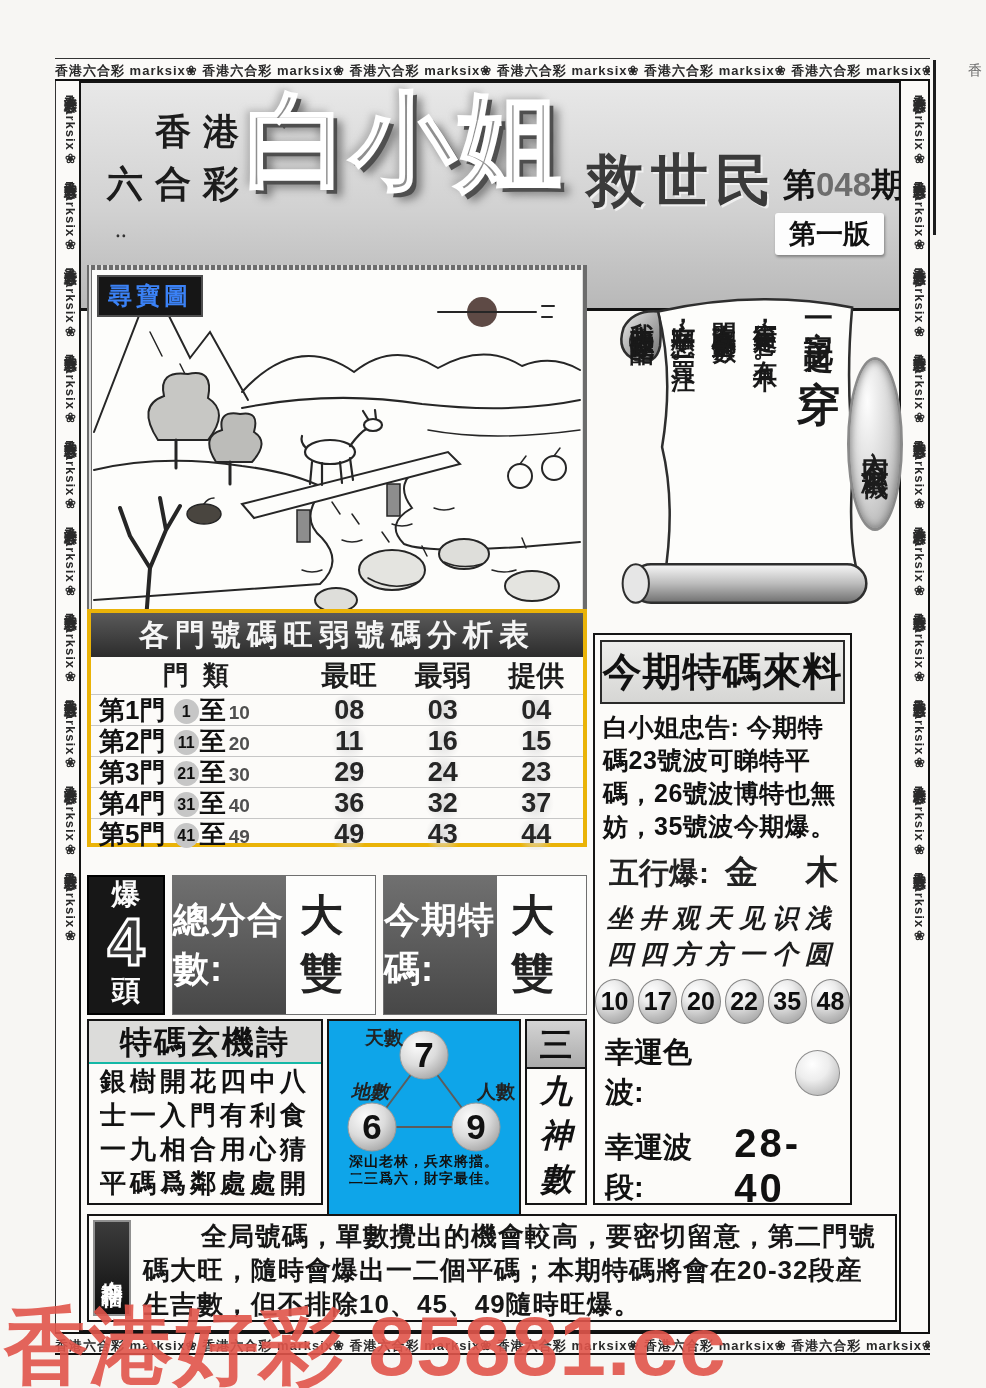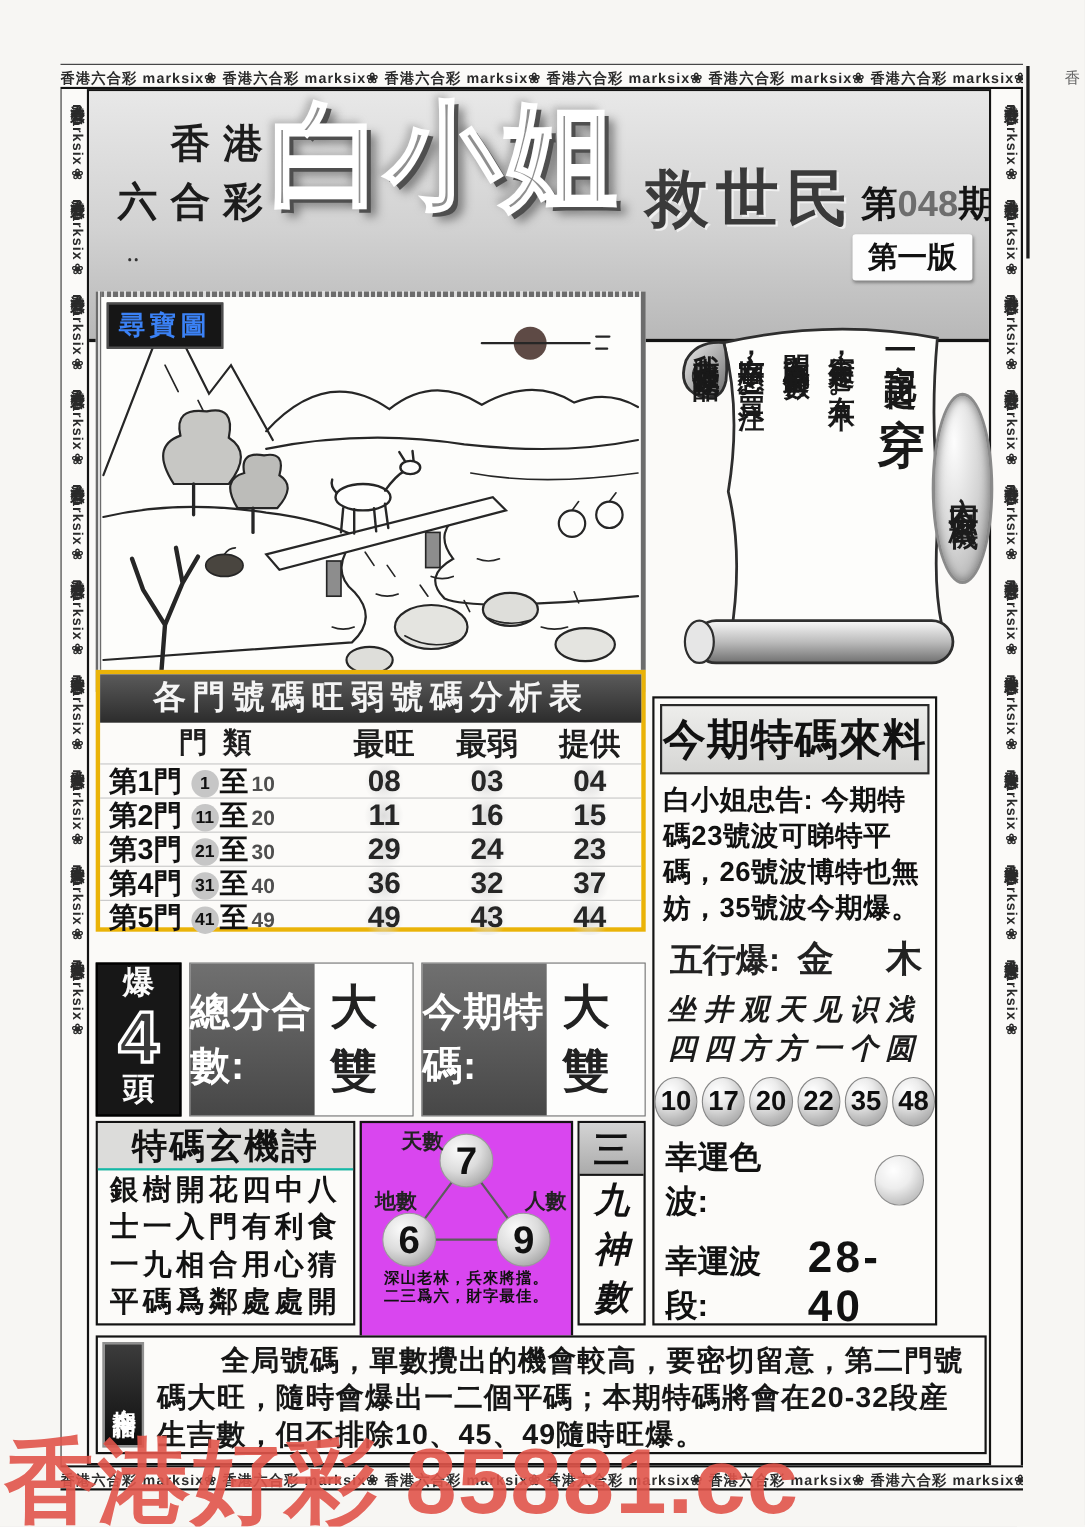--- a/index.html
+++ b/index.html
@@ -74,21 +74,21 @@
   .brow-label{width:56%;background:linear-gradient(180deg,#707070,#474747);color:#fff;
         font-size:36px;font-weight:900;display:flex;align-items:center;justify-content:center;letter-spacing:1px;}
   .brow-value{flex:1;color:#222;font-size:43px;font-weight:900;display:flex;align-items:center;
         justify-content:center;letter-spacing:20px;padding-left:14px;}
 
   
   .poem-box{left:6px;top:936px;width:236px;height:186px;border:2px solid #141414;background:#fcfbf9;}
   .poem-title{height:43px;background:#dcdcda;border-bottom:2px solid #14b8a6;font-size:32px;
         font-weight:900;text-align:center;line-height:43px;letter-spacing:2px;}
   .poem-line{font-size:26px;font-weight:900;letter-spacing:4px;text-align:center;line-height:34px;color:#121212;}
-  .tri-box{left:246px;top:936px;width:194px;height:212px;border:2px solid #141414;background:#d946ef;}
+  .tri-box{left:246px;top:936px;width:194px;height:212px;border:2px solid #141414;background:#0ea5e9;}
   .tri-lab{position:absolute;font-size:19px;font-weight:900;font-family:"DejaVu Serif",serif;color:#222;}
   .tri-note{font-size:14px;font-weight:900;letter-spacing:1px;line-height:17px;text-align:center;color:#111;}
   .side-box{left:444px;top:936px;width:62px;height:186px;border:2px solid #141414;background:#fcfbf9;
         display:flex;flex-direction:column;align-items:center;}
   .side-top{width:100%;height:48px;background:linear-gradient(180deg,#d4d4d4,#ababab);
         border-bottom:2px solid #141414;font-size:33px;font-weight:900;text-align:center;line-height:48px;
         font-family:"DejaVu Serif",serif;}
   .side-ch{font-size:32px;font-weight:700;font-family:"DejaVu Serif",serif;font-style:italic;line-height:44px;}
 
   
@@ -292,21 +292,21 @@
     <div class="abs poem-box">
       <div class="poem-title">特碼玄機詩</div>
       <div class="poem-line">銀樹開花四中八</div>
       <div class="poem-line">士一入門有利食</div>
       <div class="poem-line">一九相合用心猜</div>
       <div class="poem-line">平碼爲鄰處處開</div>
     </div>
 
     <div class="abs tri-box">
       <span class="tri-lab" style="left:36px;top:4px;">天數</span>
-      <span class="tri-lab" style="left:12px;top:58px;">地數</span>
+      <span class="tri-lab" style="left:22px;top:58px;font-style:italic;">地數</span>
       <span class="tri-lab" style="left:148px;top:58px;">人數</span>
       <svg width="190" height="132" viewBox="0 0 190 132" style="display:block">
         <defs>
           <radialGradient id="ballg" cx="36%" cy="30%" r="75%">
             <stop offset="0" stop-color="#fbfbfb"></stop>
               <stop offset=".55" stop-color="#dcdcdc"></stop>
               <stop offset="1" stop-color="#a8a8a8"></stop>
           </radialGradient>
         </defs>
         <path d="M95 36 L43 106 M95 36 L147 106 M43 106 L147 106" stroke="#5c5c5c" stroke-width="2" fill="none"></path>

